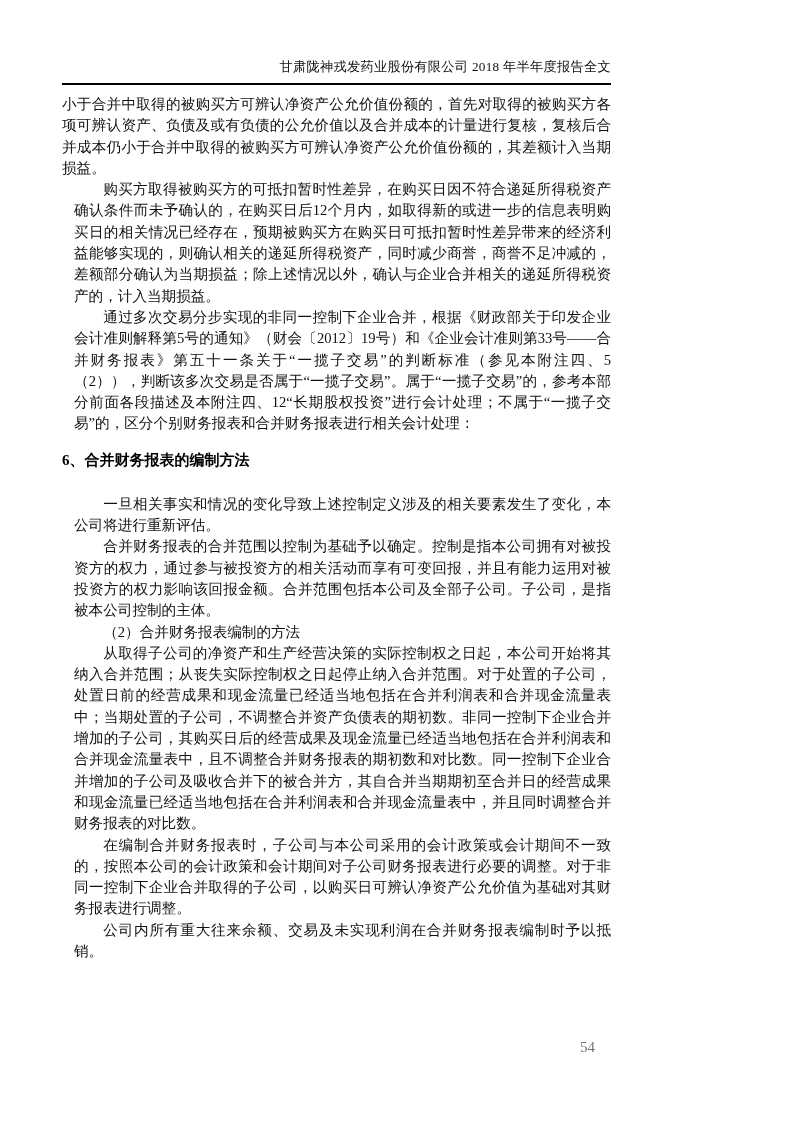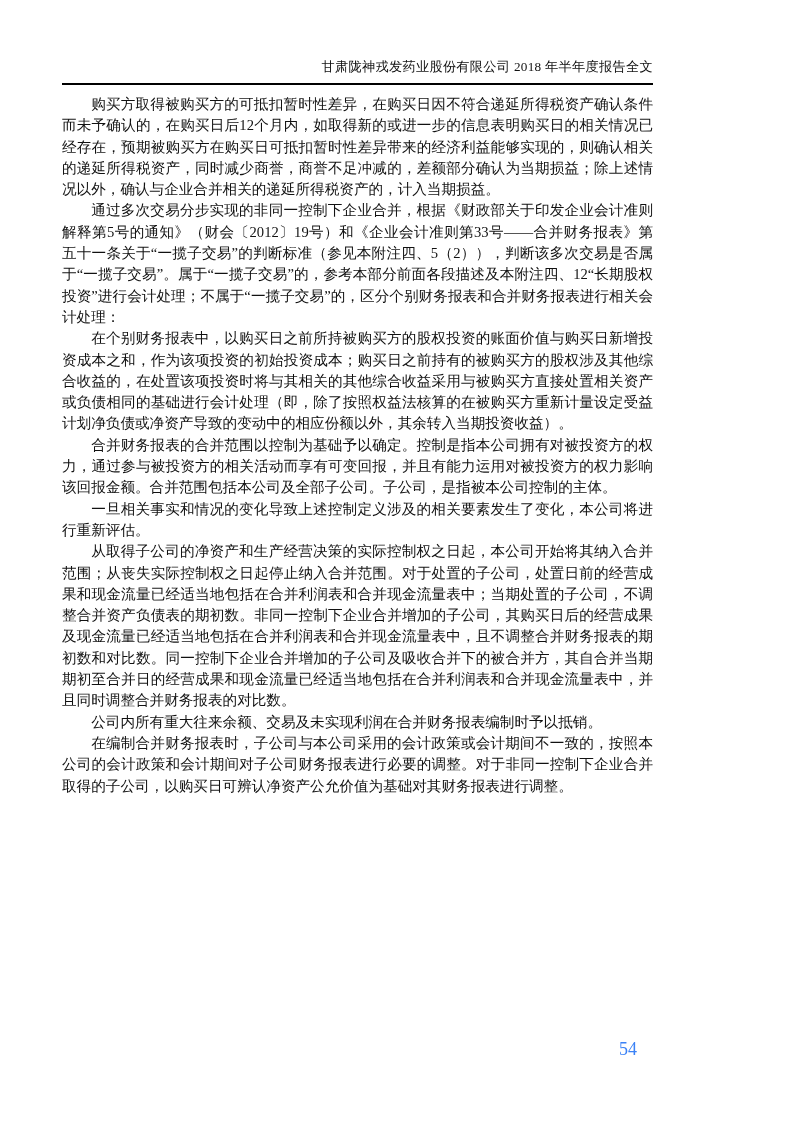--- a/index.html
+++ b/index.html
@@ -8,21 +8,20 @@
     background: #ffffff;
   }
   .page {
     position: relative;
     width: 669px;
     height: 1122px;
     background: #ffffff;
     color: #111111;
     font-family: "Liberation Serif", "DejaVu Serif", serif;
     overflow: hidden;
-    padding-left: 42px;
   }
   .header {
     position: absolute;
     top: 58px;
     left: 62px;
     right: 58px;
     text-align: right;
     font-size: 13.2px;
     line-height: 18px;
     letter-spacing: 0.3px;
@@ -39,53 +38,56 @@
     text-justify: inter-ideograph;
   }
   .content p.para {
     margin: 0;
     font-size: 14.6px;
     line-height: 21.3px;
     word-break: break-all;
   }
   .content p.indent {
     text-indent: 2em;
+    margin-left: 12px;
   }
   .content h2.section-heading {
     margin: 15px 0 23px 0;
     font-size: 15px;
     line-height: 21px;
     font-weight: bold;
     color: #000000;
   }
   .footer {
     position: absolute;
     top: 1039px;
     right: 74px;
-    font-size: 18px;
-    color: #3b82f6;
+    font-size: 15px;
+    color: #737373;
   }
 </style>
 </head>
 <body>
 
 <div class="page">
 
   <div class="header">
     <span>甘肃陇神戎发药业股份有限公司 2018 年半年度报告全文</span>
   </div>
 
   <div class="content">
+      <p class="para">小于合并中取得的被购买方可辨认净资产公允价值份额的，首先对取得的被购买方各项可辨认资产、负债及或有负债的公允价值以及合并成本的计量进行复核，复核后合并成本仍小于合并中取得的被购买方可辨认净资产公允价值份额的，其差额计入当期损益。</p>
       <p class="para indent">购买方取得被购买方的可抵扣暂时性差异，在购买日因不符合递延所得税资产确认条件而未予确认的，在购买日后12个月内，如取得新的或进一步的信息表明购买日的相关情况已经存在，预期被购买方在购买日可抵扣暂时性差异带来的经济利益能够实现的，则确认相关的递延所得税资产，同时减少商誉，商誉不足冲减的，差额部分确认为当期损益；除上述情况以外，确认与企业合并相关的递延所得税资产的，计入当期损益。</p>
       <p class="para indent">通过多次交易分步实现的非同一控制下企业合并，根据《财政部关于印发企业会计准则解释第5号的通知》（财会〔2012〕19号）和《企业会计准则第33号——合并财务报表》第五十一条关于“一揽子交易”的判断标准（参见本附注四、5（2）），判断该多次交易是否属于“一揽子交易”。属于“一揽子交易”的，参考本部分前面各段描述及本附注四、12“长期股权投资”进行会计处理；不属于“一揽子交易”的，区分个别财务报表和合并财务报表进行相关会计处理：</p>
-      <p class="para indent">在个别财务报表中，以购买日之前所持被购买方的股权投资的账面价值与购买日新增投资成本之和，作为该项投资的初始投资成本；购买日之前持有的被购买方的股权涉及其他综合收益的，在处置该项投资时将与其相关的其他综合收益采用与被购买方直接处置相关资产或负债相同的基础进行会计处理（即，除了按照权益法核算的在被购买方重新计量设定受益计划净负债或净资产导致的变动中的相应份额以外，其余转入当期投资收益）。</p>
+      <h2 class="section-heading">6、合并财务报表的编制方法</h2>
+      <p class="para indent">一旦相关事实和情况的变化导致上述控制定义涉及的相关要素发生了变化，本公司将进行重新评估。</p>
       <p class="para indent">合并财务报表的合并范围以控制为基础予以确定。控制是指本公司拥有对被投资方的权力，通过参与被投资方的相关活动而享有可变回报，并且有能力运用对被投资方的权力影响该回报金额。合并范围包括本公司及全部子公司。子公司，是指被本公司控制的主体。</p>
-      <p class="para indent">一旦相关事实和情况的变化导致上述控制定义涉及的相关要素发生了变化，本公司将进行重新评估。</p>
+      <p class="para indent">（2）合并财务报表编制的方法</p>
       <p class="para indent">从取得子公司的净资产和生产经营决策的实际控制权之日起，本公司开始将其纳入合并范围；从丧失实际控制权之日起停止纳入合并范围。对于处置的子公司，处置日前的经营成果和现金流量已经适当地包括在合并利润表和合并现金流量表中；当期处置的子公司，不调整合并资产负债表的期初数。非同一控制下企业合并增加的子公司，其购买日后的经营成果及现金流量已经适当地包括在合并利润表和合并现金流量表中，且不调整合并财务报表的期初数和对比数。同一控制下企业合并增加的子公司及吸收合并下的被合并方，其自合并当期期初至合并日的经营成果和现金流量已经适当地包括在合并利润表和合并现金流量表中，并且同时调整合并财务报表的对比数。</p>
+      <p class="para indent">在编制合并财务报表时，子公司与本公司采用的会计政策或会计期间不一致的，按照本公司的会计政策和会计期间对子公司财务报表进行必要的调整。对于非同一控制下企业合并取得的子公司，以购买日可辨认净资产公允价值为基础对其财务报表进行调整。</p>
       <p class="para indent">公司内所有重大往来余额、交易及未实现利润在合并财务报表编制时予以抵销。</p>
-      <p class="para indent">在编制合并财务报表时，子公司与本公司采用的会计政策或会计期间不一致的，按照本公司的会计政策和会计期间对子公司财务报表进行必要的调整。对于非同一控制下企业合并取得的子公司，以购买日可辨认净资产公允价值为基础对其财务报表进行调整。</p>
     </div>
 
   <div class="footer">
     <span>54</span>
   </div>
 
 </div>
 
 </body></html>

